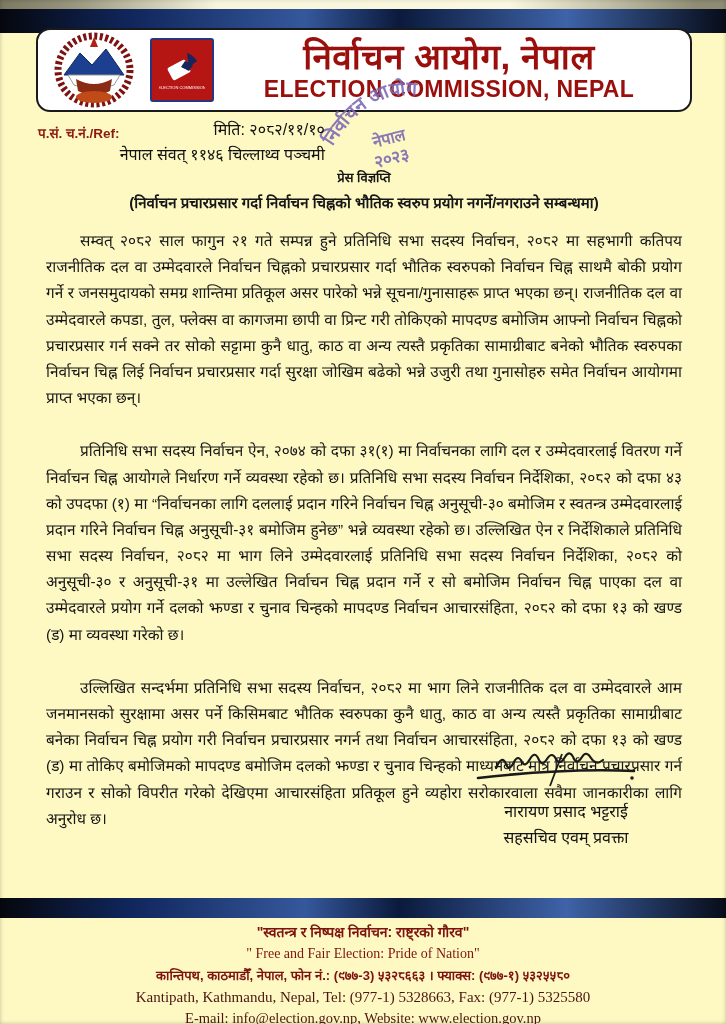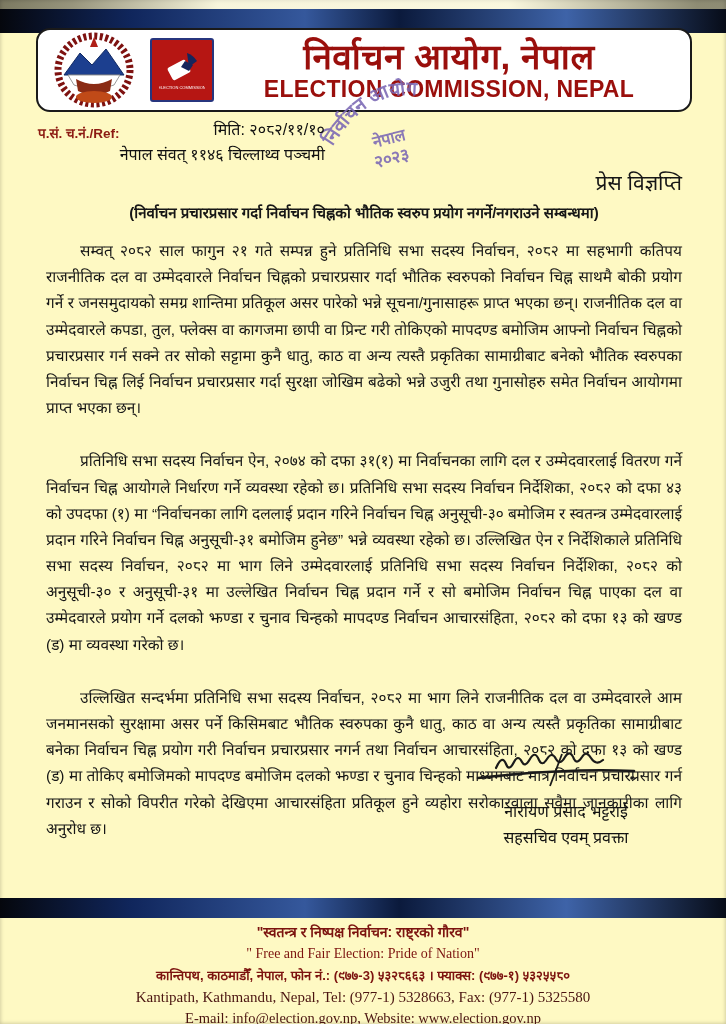--- a/index.html
+++ b/index.html
@@ -36,21 +36,21 @@
     text-align:center;font-weight:bold;}
   .stamp svg{width:100%;height:100%;}
 
   
   .meta-row{position:absolute;top:118px;left:38px;width:650px;display:flex;}
   .ref{color:#8c1a12;font-weight:bold;font-size:13.5px;padding-top:6px;}
   .dates{text-align:right;color:#111;font-size:16px;line-height:1.55;}
 
   
   .doc{position:absolute;top:168px;left:46px;width:636px;color:#161616;}
-  .doc-title{text-align:right;font-weight:normal;font-size:21px;}
+  .doc-title{text-align:center;font-weight:bold;font-size:13px;}
   .doc-subtitle{text-align:center;font-weight:bold;font-size:15px;margin-top:6px;}
   .para{font-size:15.4px;line-height:1.7;text-align:justify;text-indent:34px;margin-top:27px;}
   .para:first-of-type{margin-top:16px;}
 
   .sign-block{position:absolute;top:742px;right:40px;width:240px;text-align:center;color:#111;}
   .sign-scrawl{height:46px;}
   .sign-name{font-size:16px;margin-top:12px;}
   .sign-role{font-size:16px;margin-top:4px;}
 
   

